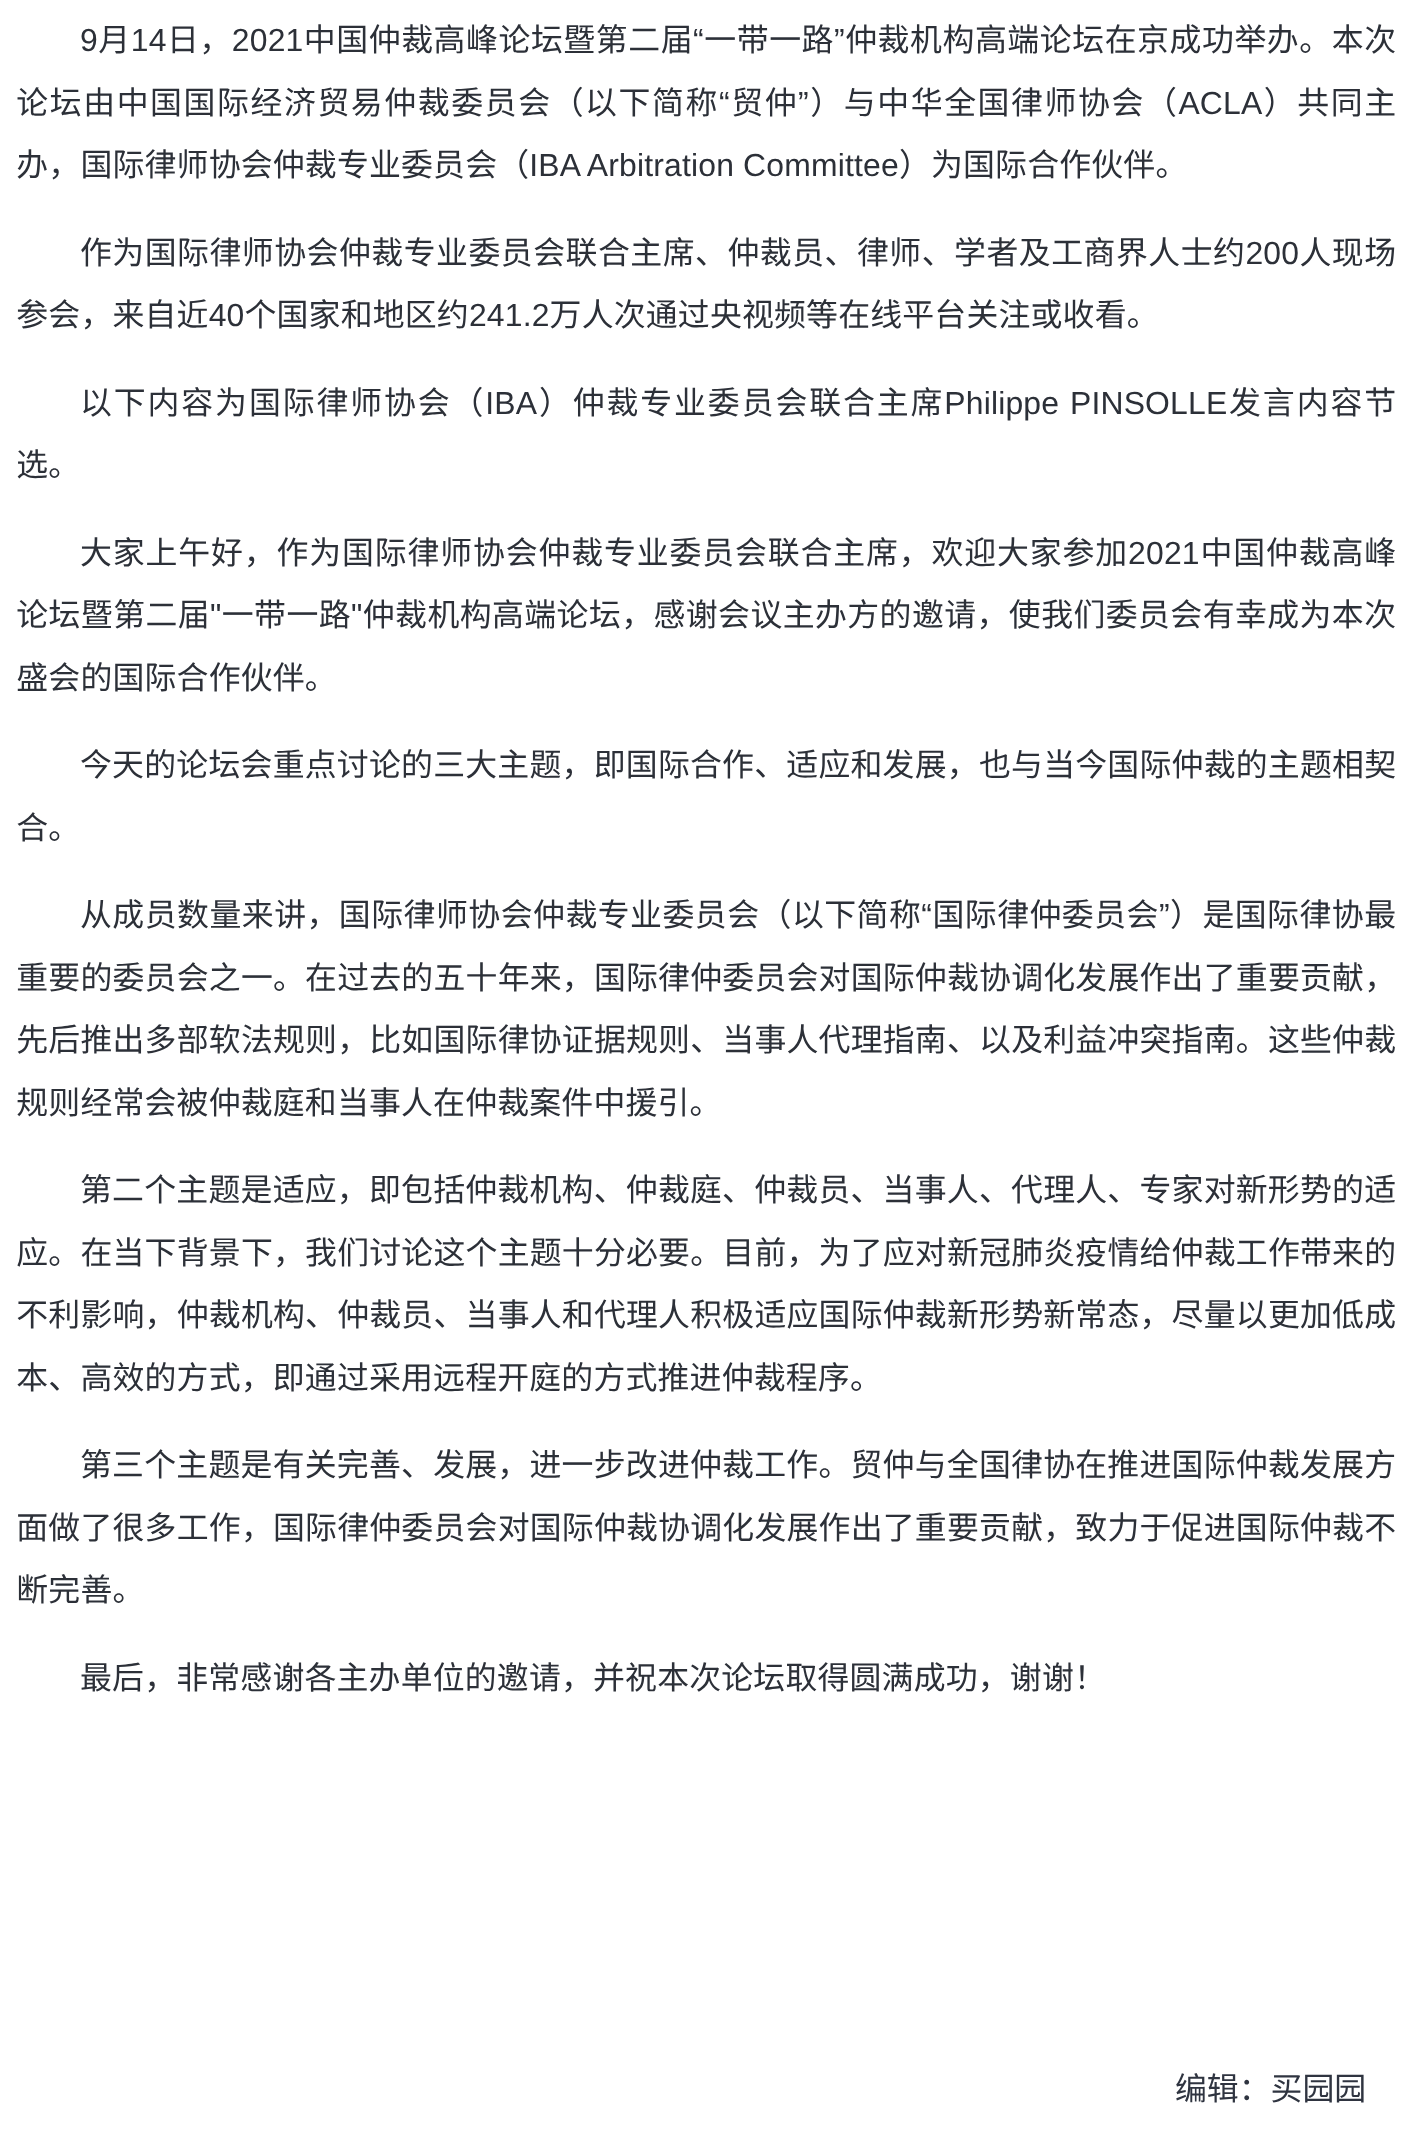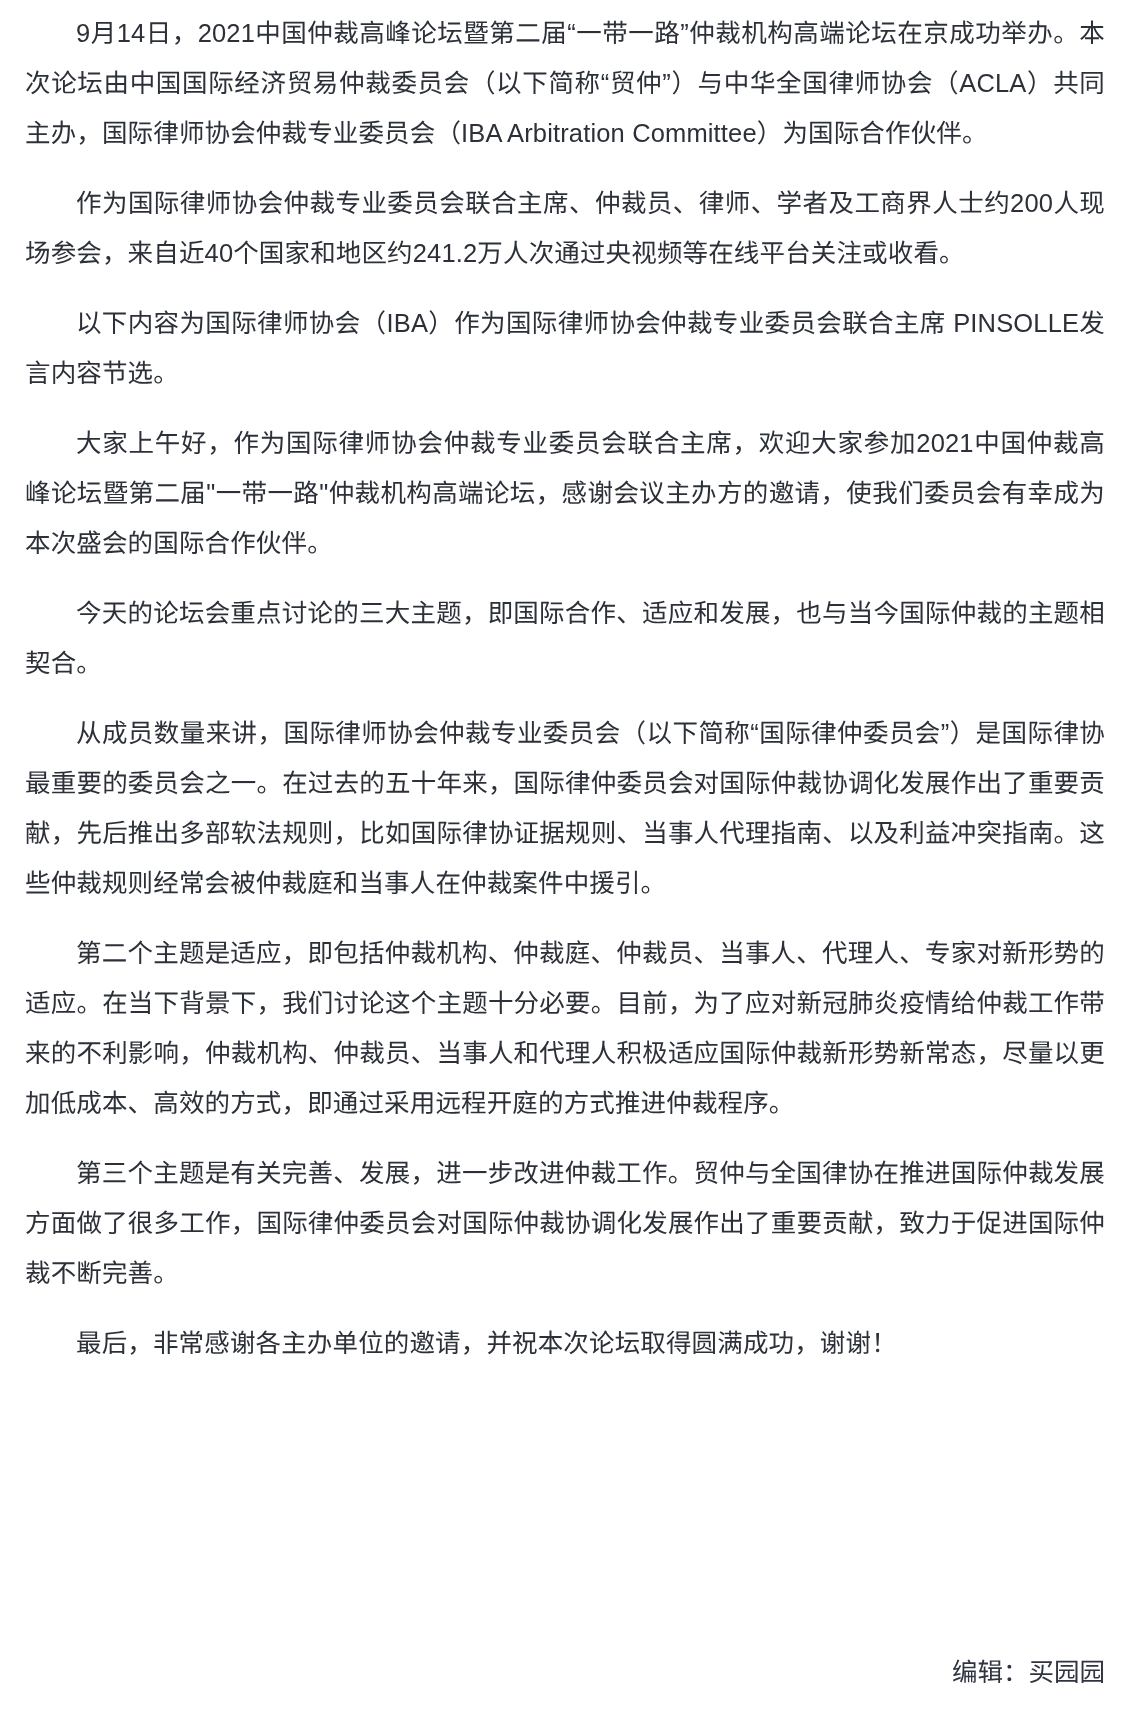--- a/index.html
+++ b/index.html
@@ -14,21 +14,21 @@
     font-family: "Liberation Sans", "DejaVu Sans", sans-serif;
     color: #2c3038;
     -webkit-font-smoothing: antialiased;
     overflow: hidden;
   }
   .page {
     position: relative;
     width: 1130px;
     height: 1724px;
     box-sizing: border-box;
-    padding: 0 25px;
+    padding: 0 13px;
     background: #ffffff;
   }
   .article {
     padding-top: 8px;
   }
   .para {
     font-size: 25.5px;
     line-height: 50px;
     letter-spacing: 0.15px;
     text-indent: 51px;
@@ -37,38 +37,38 @@
     margin: 0 0 20px 0;
     color: #2c3038;
     word-break: break-word;
     white-space: normal;
   }
   .para:last-of-type {
     margin-bottom: 0;
   }
   .footer {
     position: absolute;
-    right: 25px;
+    right: 37px;
     bottom: 32px;
     font-size: 25.5px;
     line-height: 40px;
     color: #2f3440;
     text-align: right;
     white-space: nowrap;
   }
 </style>
 </head>
 <body>
 
 <div class="page">
 
   <div class="article">
     <p class="para">9月14日，2021中国仲裁高峰论坛暨第二届“一带一路”仲裁机构高端论坛在京成功举办。本次论坛由中国国际经济贸易仲裁委员会（以下简称“贸仲”）与中华全国律师协会（ACLA）共同主办，国际律师协会仲裁专业委员会（IBA Arbitration Committee）为国际合作伙伴。</p>
     <p class="para">作为国际律师协会仲裁专业委员会联合主席、仲裁员、律师、学者及工商界人士约200人现场参会，来自近40个国家和地区约241.2万人次通过央视频等在线平台关注或收看。</p>
-    <p class="para">以下内容为国际律师协会（IBA）作为国际律师协会仲裁专业委员会联合主席 PINSOLLE发言内容节选。</p>
+    <p class="para">以下内容为国际律师协会（IBA）仲裁专业委员会联合主席Philippe PINSOLLE发言内容节选。</p>
     <p class="para">大家上午好，作为国际律师协会仲裁专业委员会联合主席，欢迎大家参加2021中国仲裁高峰论坛暨第二届"一带一路"仲裁机构高端论坛，感谢会议主办方的邀请，使我们委员会有幸成为本次盛会的国际合作伙伴。</p>
     <p class="para">今天的论坛会重点讨论的三大主题，即国际合作、适应和发展，也与当今国际仲裁的主题相契合。</p>
     <p class="para">从成员数量来讲，国际律师协会仲裁专业委员会（以下简称“国际律仲委员会”）是国际律协最重要的委员会之一。在过去的五十年来，国际律仲委员会对国际仲裁协调化发展作出了重要贡献，先后推出多部软法规则，比如国际律协证据规则、当事人代理指南、以及利益冲突指南。这些仲裁规则经常会被仲裁庭和当事人在仲裁案件中援引。</p>
     <p class="para">第二个主题是适应，即包括仲裁机构、仲裁庭、仲裁员、当事人、代理人、专家对新形势的适应。在当下背景下，我们讨论这个主题十分必要。目前，为了应对新冠肺炎疫情给仲裁工作带来的不利影响，仲裁机构、仲裁员、当事人和代理人积极适应国际仲裁新形势新常态，尽量以更加低成本、高效的方式，即通过采用远程开庭的方式推进仲裁程序。</p>
     <p class="para">第三个主题是有关完善、发展，进一步改进仲裁工作。贸仲与全国律协在推进国际仲裁发展方面做了很多工作，国际律仲委员会对国际仲裁协调化发展作出了重要贡献，致力于促进国际仲裁不断完善。</p>
     <p class="para">最后，非常感谢各主办单位的邀请，并祝本次论坛取得圆满成功，谢谢！</p>
   </div>
 
   <div class="footer">编辑：买园园</div>
 

